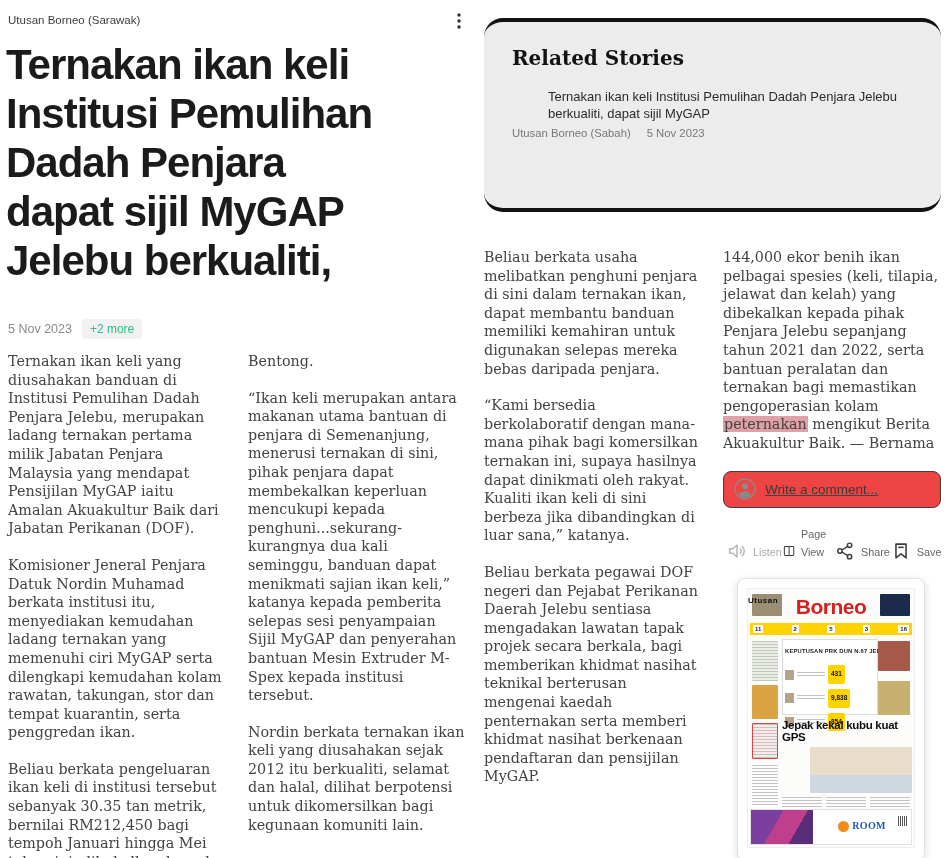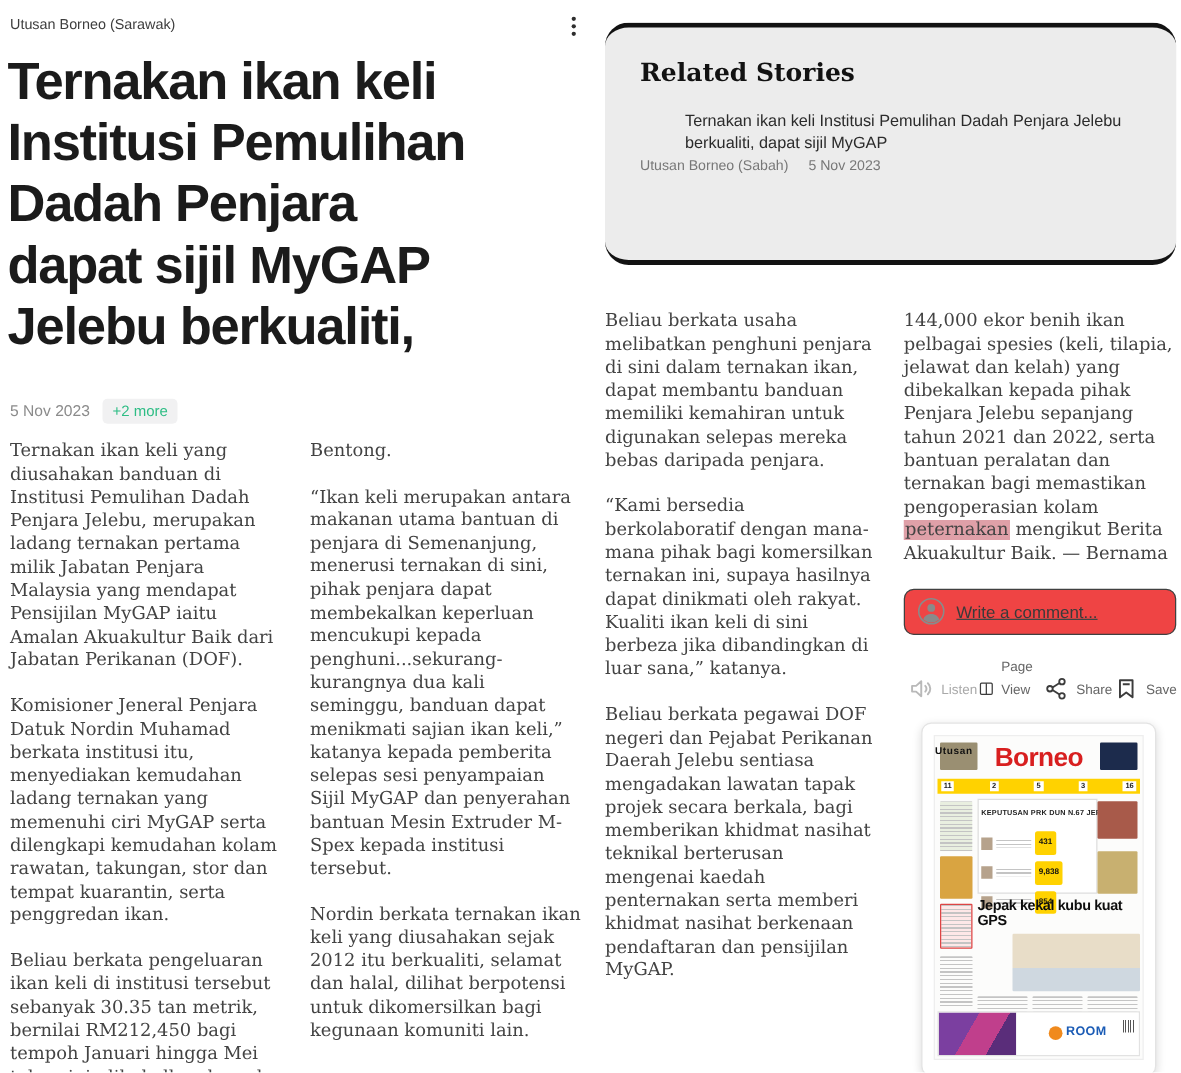--- a/index.html
+++ b/index.html
@@ -61,21 +61,21 @@
   .np-strip span { background:#fff; font-size:6px; font-weight:bold; color:#222; padding:0 2px; line-height:8px; }
   .np-results { position:absolute; left:34px; top:50px; width:96px; height:76px; border:1px solid #ddd; background:#fff; padding:2px; }
   .np-results-h { font-size:5.8px; font-weight:bold; color:#222; text-align:center; letter-spacing:.2px; white-space:nowrap; }
   .np-cand { display:flex; align-items:center; gap:3px; margin-top:5px; }
   .np-face { width:9px; height:10px; background:#b6a28c; }
   .np-vote { font-size:6.5px; font-weight:bold; background:#ffd200; padding:0 3px; border-radius:2px; color:#111; }
   .np-flines { background:repeating-linear-gradient(#c4c4c4 0 1px, transparent 1px 3px); }
   .np-headline { position:absolute; left:34px; top:130px; width:132px; font-size:11.5px; line-height:1.08; font-weight:800; color:#0d0d0d; letter-spacing:-.3px; }
   .np-ad { position:absolute; left:2px; right:2px; bottom:2px; height:36px; display:flex; border:1px solid #e2e2e2; overflow:hidden; }
   .np-ad-left { width:62px; background:linear-gradient(120deg,#7b3fa0 0 40%, #c03f8c 40% 70%, #5a2d7a 70%); }
-  .np-ad-right { flex:1; background:#fff; display:flex; align-items:center; justify-content:center; gap:3px; position:relative; }
+  .np-ad-right { flex:1; background:#fff; display:flex; align-items:center; justify-content:center; gap:3px; position:relative;font-family:Liberation Serif, serif; }
   .np-room { font-size:10px; font-weight:800; color:#1a5bb5; letter-spacing:.3px; }
   .np-room-dot { width:11px; height:11px; border-radius:50%; background:#f08a1d; }
   .np-qr { position:absolute; right:3px; top:6px; width:10px; height:10px; background:repeating-linear-gradient(90deg,#555 0 1px,#fff 1px 2px); }
   svg { display:block; }
 </style>
 </head>
 <body>
 
 <div id="page">
 

